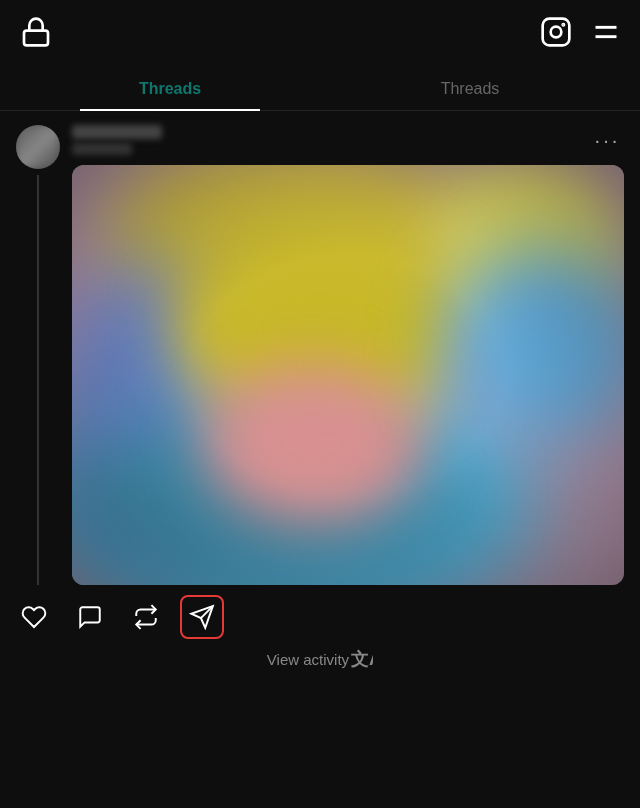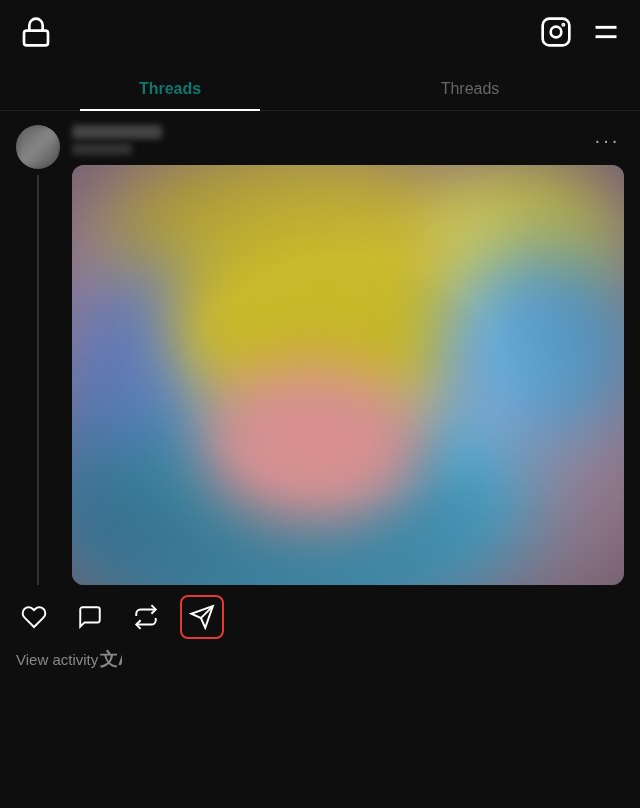--- a/index.html
+++ b/index.html
@@ -221,21 +221,21 @@
       position: absolute;
       inset: -4px;
       border: 2px solid #e53935;
       border-radius: 8px;
     }
 
     
     .view-activity-row {
       display: flex;
       align-items: center;
-      justify-content: flex-start;
+      justify-content: center;
       padding: 4px 16px 10px 16px;
     }
     .view-activity-text {
       font-size: 15px;
       color: #888;
     }
 
     .translate-icon {
       display: flex;
       align-items: center;

